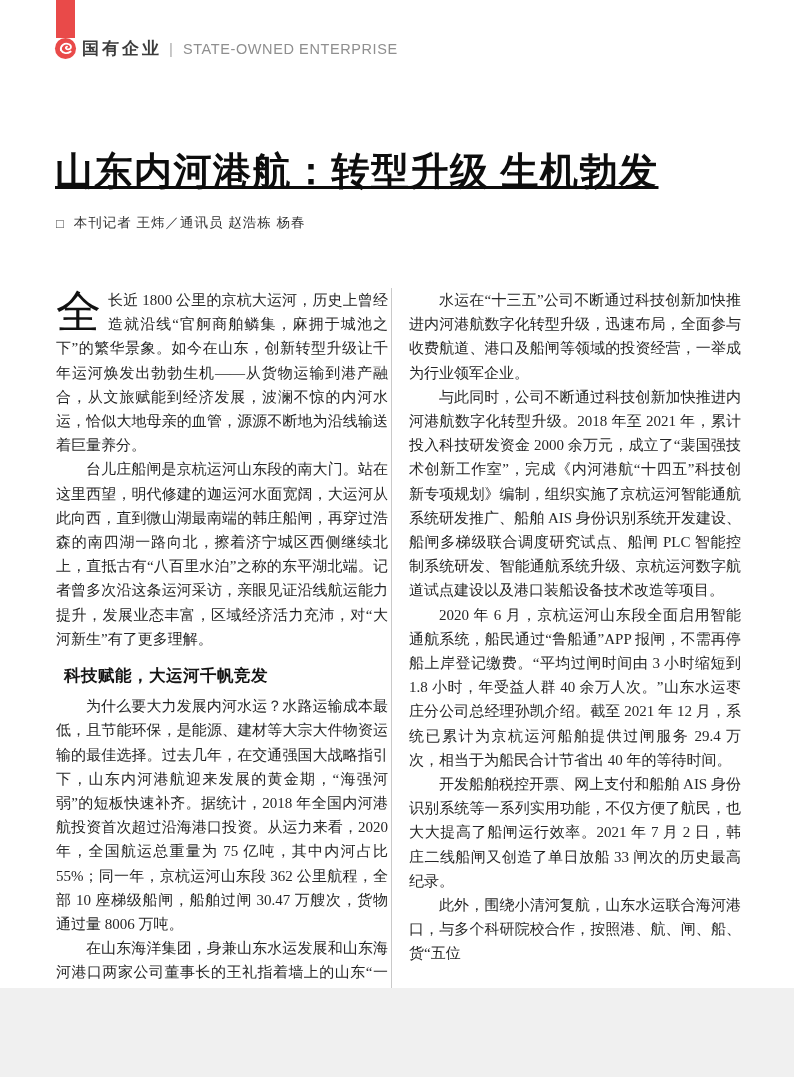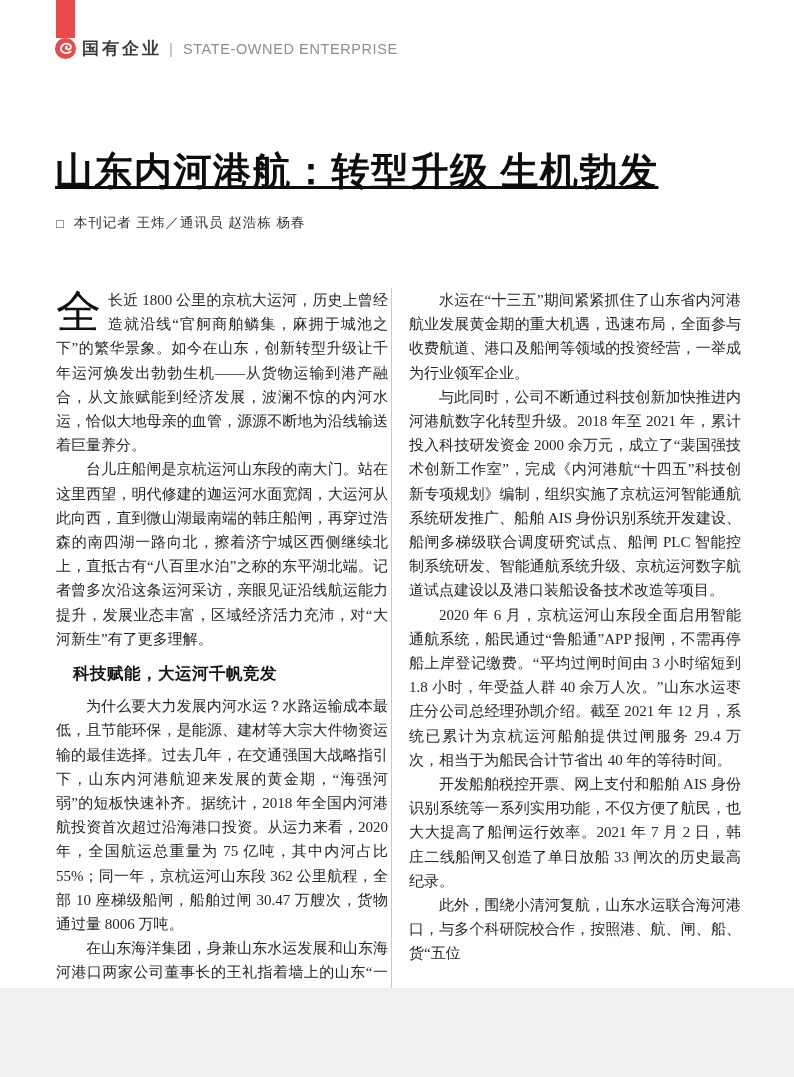--- a/index.html
+++ b/index.html
@@ -76,22 +76,22 @@
   .para.first { text-indent: 0; }
   .dropcap {
     float: left;
     font-size: 45px;
     line-height: 44px;
     padding: 2px 7px 0 0;
     color: #111111;
     font-weight: 500;
   }
   .sec-head {
-    margin: 12px 17px 7px;
-    font-family: Liberation Mono, monospace;
+    margin: 12px 8px 7px;
+    font-family: Liberation Sans, sans-serif;
     font-size: 16.5px;
     font-weight: bold;
     color: #141414;
     text-indent: 0;
     letter-spacing: 0.5px;
   }
   .page-footer {
     position: absolute;
     left: 56px; top: 1037px;
     display: flex;
@@ -135,21 +135,21 @@
   <section class="col col-left">
     <p class="para first"><span class="dropcap">全</span><span>长近 1800 公里的京杭大运河，历史上曾经造就沿线“官舸商舶鳞集，麻拥于城池之下”的繁华景象。如今在山东，创新转型升级让千年运河焕发出勃勃生机——从货物运输到港产融合，从文旅赋能到经济发展，波澜不惊的内河水运，恰似大地母亲的血管，源源不断地为沿线输送着巨量养分。</span></p>
     <p class="para">台儿庄船闸是京杭运河山东段的南大门。站在这里西望，明代修建的迦运河水面宽阔，大运河从此向西，直到微山湖最南端的韩庄船闸，再穿过浩森的南四湖一路向北，擦着济宁城区西侧继续北上，直抵古有“八百里水泊”之称的东平湖北端。记者曾多次沿这条运河采访，亲眼见证沿线航运能力提升，发展业态丰富，区域经济活力充沛，对“大河新生”有了更多理解。</p>
     <h2 class="sec-head">科技赋能，大运河千帆竞发</h2>
     <p class="para">为什么要大力发展内河水运？水路运输成本最低，且节能环保，是能源、建材等大宗大件物资运输的最佳选择。过去几年，在交通强国大战略指引下，山东内河港航迎来发展的黄金期，“海强河弱”的短板快速补齐。据统计，2018 年全国内河港航投资首次超过沿海港口投资。从运力来看，2020 年，全国航运总重量为 75 亿吨，其中内河占比 55%；同一年，京杭运河山东段 362 公里航程，全部 10 座梯级船闸，船舶过闸 30.47 万艘次，货物通过量 8006 万吨。</p>
     <p class="para">在山东海洋集团，身兼山东水运发展和山东海河港口两家公司董事长的王礼指着墙上的山东“一横三纵”内河航运体系图和京杭运河航道图，与记者畅谈内河港航发展，“做内河港航产业引领者”的标语则挂在办公区最醒目的位置。</p>
     <p class="para">凭借着敏锐的洞察力和敢打硬仗的执行力，山东</p>
   </section>
 
   <section class="col col-right">
-    <p class="para">水运在“十三五”期间紧紧抓住了山东省内河港航业发展黄金期的重大机遇，迅速布局，全面参与收费航道、港口及船闸等领域的投资经营，一举成为行业领军企业。</p>
+    <p class="para">水运在“十三五”公司不断通过科技创新加快推进内河港航数字化转型升级，迅速布局，全面参与收费航道、港口及船闸等领域的投资经营，一举成为行业领军企业。</p>
     <p class="para">与此同时，公司不断通过科技创新加快推进内河港航数字化转型升级。2018 年至 2021 年，累计投入科技研发资金 2000 余万元，成立了“裴国强技术创新工作室”，完成《内河港航“十四五”科技创新专项规划》编制，组织实施了京杭运河智能通航系统研发推广、船舶 AIS 身份识别系统开发建设、船闸多梯级联合调度研究试点、船闸 PLC 智能控制系统研发、智能通航系统升级、京杭运河数字航道试点建设以及港口装船设备技术改造等项目。</p>
     <p class="para">2020 年 6 月，京杭运河山东段全面启用智能通航系统，船民通过“鲁船通”APP 报闸，不需再停船上岸登记缴费。“平均过闸时间由 3 小时缩短到 1.8 小时，年受益人群 40 余万人次。”山东水运枣庄分公司总经理孙凯介绍。截至 2021 年 12 月，系统已累计为京杭运河船舶提供过闸服务 29.4 万次，相当于为船民合计节省出 40 年的等待时间。</p>
     <p class="para">开发船舶税控开票、网上支付和船舶 AIS 身份识别系统等一系列实用功能，不仅方便了航民，也大大提高了船闸运行效率。2021 年 7 月 2 日，韩庄二线船闸又创造了单日放船 33 闸次的历史最高纪录。</p>
     <p class="para">此外，围绕小清河复航，山东水运联合海河港口，与多个科研院校合作，按照港、航、闸、船、货“五位</p>
   </section>
 
   <footer class="page-footer">
     <span class="pg-num">38</span>
     <span class="pg-sep"></span>
     <span class="pg-journal">STATE-OWNED ASSETS OF SHANDONG</span>

